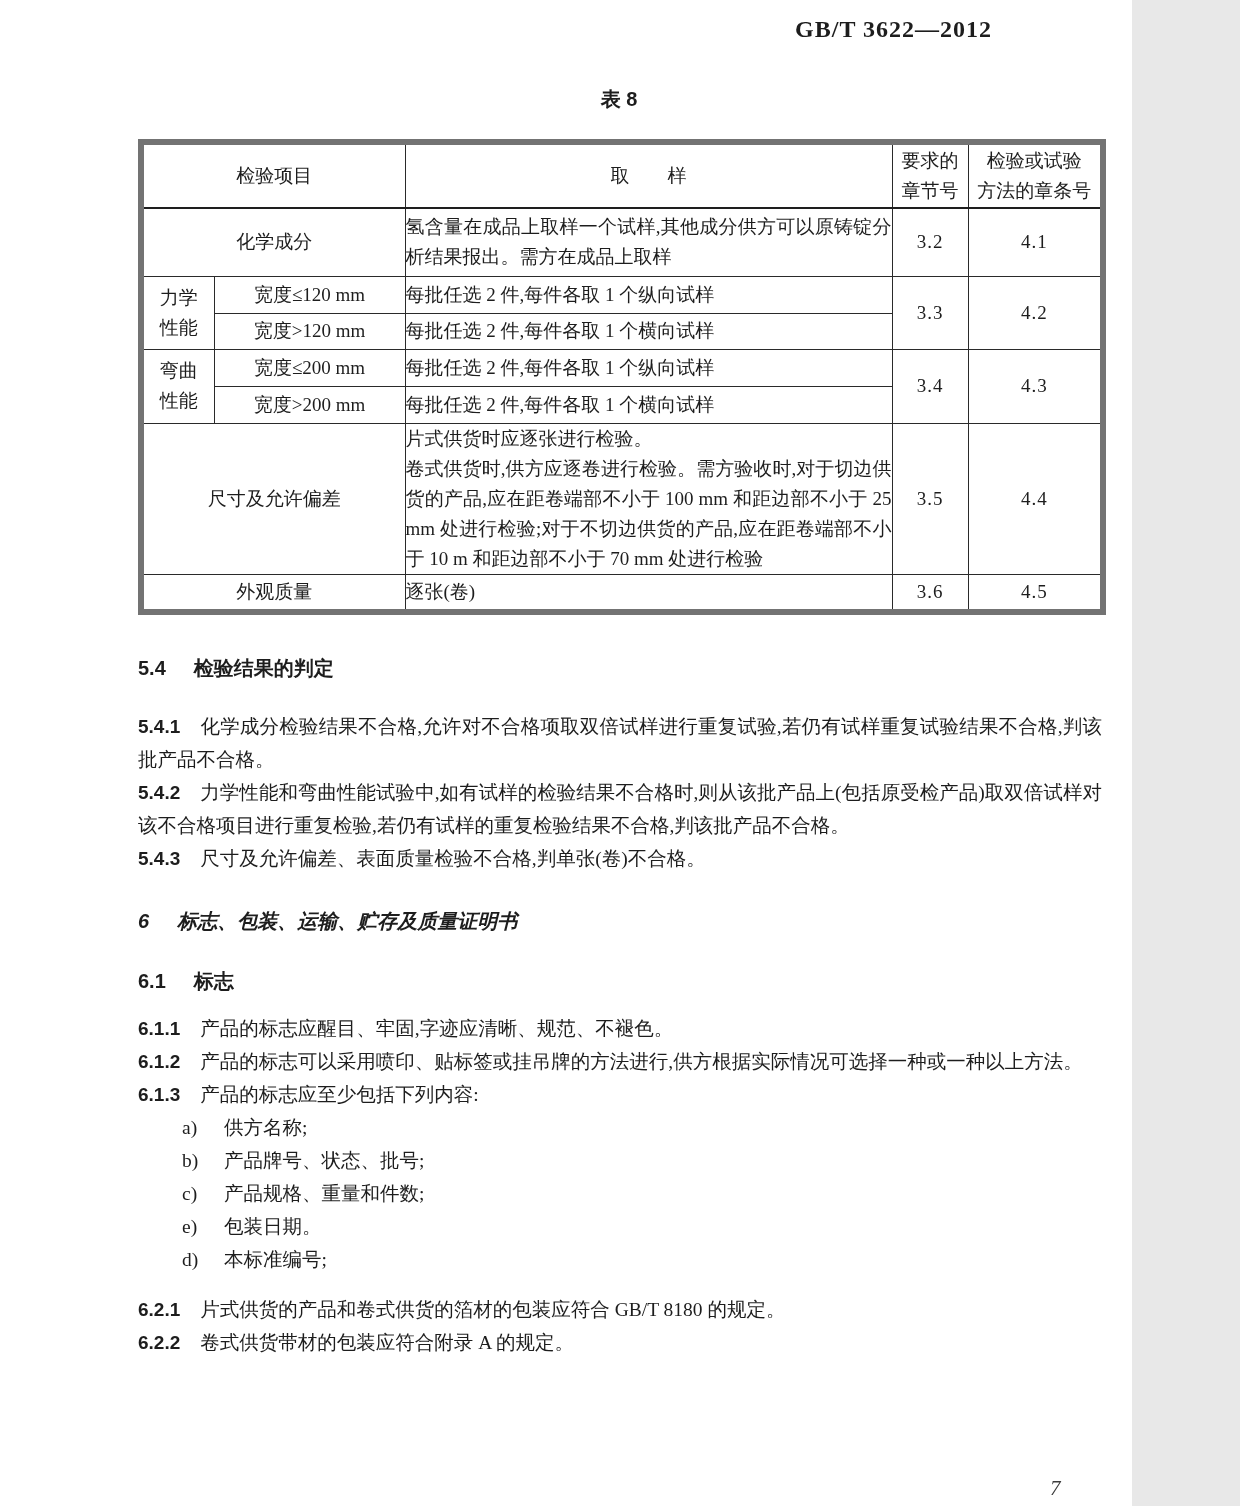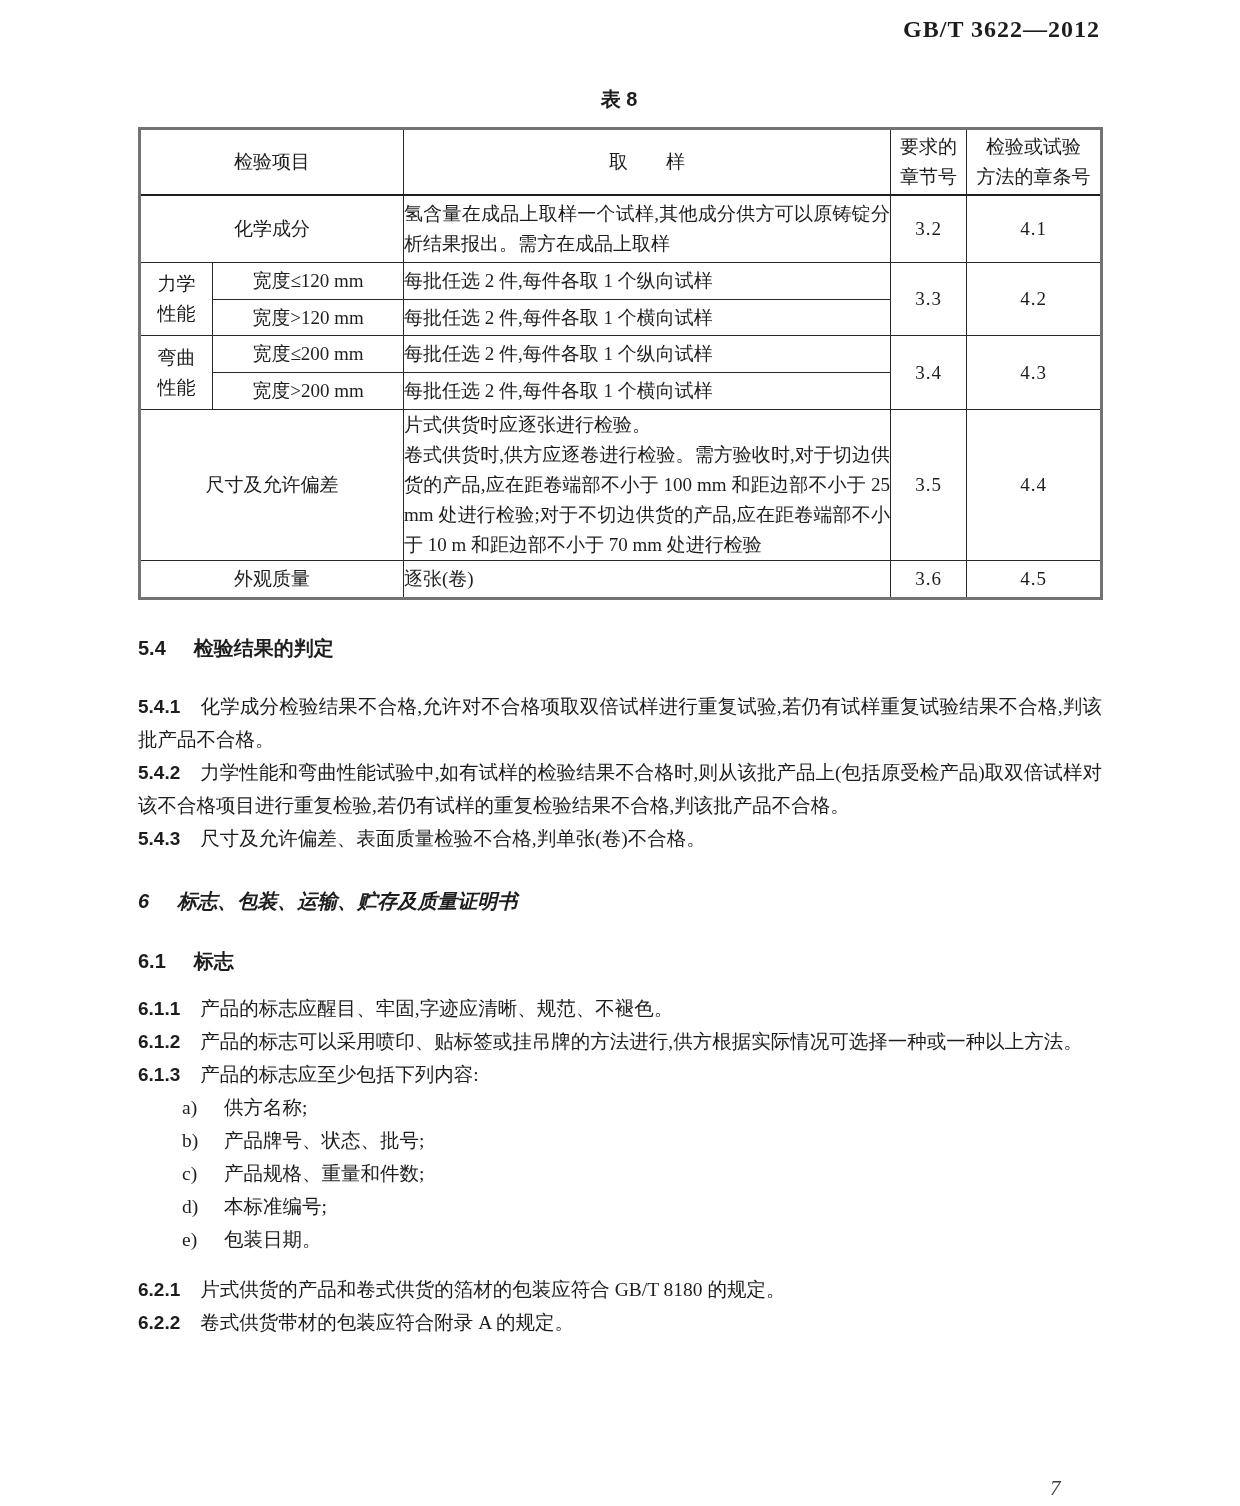--- a/index.html
+++ b/index.html
@@ -1,62 +1,62 @@
 <!DOCTYPE html>
 <html><head>
 <meta charset="utf-8">
 <style>
   html,body{margin:0;padding:0;background:#e8e8e8;}
   .page{
     position:relative;
-    width:1240px;height:1506px;
+    width:1132px;height:1506px;
     background:#ffffff;
     color:#1d1d1d;
     font-family:"Liberation Serif","DejaVu Serif",serif;
     overflow:hidden;
   }
   
   .doc-header{
     position:absolute;top:16px;right:140px;
     font-family:"Liberation Serif","DejaVu Serif",serif;
     font-weight:bold;font-size:24px;letter-spacing:1px;
   }
   .table-caption{
     position:absolute;top:86px;left:138px;width:962px;
     text-align:center;
     font-family:"Liberation Sans","DejaVu Sans",sans-serif;
     font-weight:bold;font-size:20px;
   }
   
   table.std{
-    position:absolute;top:127px;left:138px;
+    position:absolute;top:139px;left:138px;
     width:962px;
     border-collapse:collapse;
-    border:3px solid #737373;
+    border:6px solid #737373;
     font-size:19px;
     table-layout:fixed;
   }
   table.std th,table.std td{
     border:1px solid #2a2a2a;
     font-weight:normal;
     vertical-align:middle;
     padding:0;
     line-height:30px;
   }
   table.std thead th{border-bottom:2px solid #1e1e1e;}
   .th-multiline{white-space:pre-line;text-align:center;line-height:29px;}
   .th-sample{white-space:pre;text-align:center;}
   .c-center{text-align:center;}
   .c-item{text-align:center;white-space:pre-line;}
   .c-sample{text-align:justify;padding:3px 12px 3px 13px;}
   .c-sample .p{margin:0;}
   .c-num{text-align:center;font-size:19px;letter-spacing:1px;}
   
   .body-text{
-    position:absolute;left:138px;top:632px;width:964px;
+    position:absolute;left:138px;top:652px;width:964px;
     font-size:19.5px;line-height:33px;
     text-align:justify;
   }
   .h-sec{
     font-family:"Liberation Sans","DejaVu Sans",sans-serif;
     font-weight:bold;font-size:20px;
     text-align:left;line-height:33px;margin:0;
   }
   .h-sec .num{margin-right:28px;}
   .clause{margin:0;}
@@ -189,24 +189,24 @@
     <div class="list-item">
       <span class="letter">a)</span><span>供方名称;</span>
     </div>
     <div class="list-item">
       <span class="letter">b)</span><span>产品牌号、状态、批号;</span>
     </div>
     <div class="list-item">
       <span class="letter">c)</span><span>产品规格、重量和件数;</span>
     </div>
     <div class="list-item">
+      <span class="letter">e)</span><span>包装日期。</span>
+    </div>
+    <div class="list-item">
       <span class="letter">d)</span><span>本标准编号;</span>
-    </div>
-    <div class="list-item">
-      <span class="letter">e)</span><span>包装日期。</span>
     </div>
 
 
     <p class="clause mt17">
       <span class="num">6.2.1</span><span>片式供货的产品和卷式供货的箔材的包装应符合 GB/T 8180 的规定。</span>
     </p>
     <p class="clause">
       <span class="num">6.2.2</span><span>卷式供货带材的包装应符合附录 A 的规定。</span>
     </p>
 

